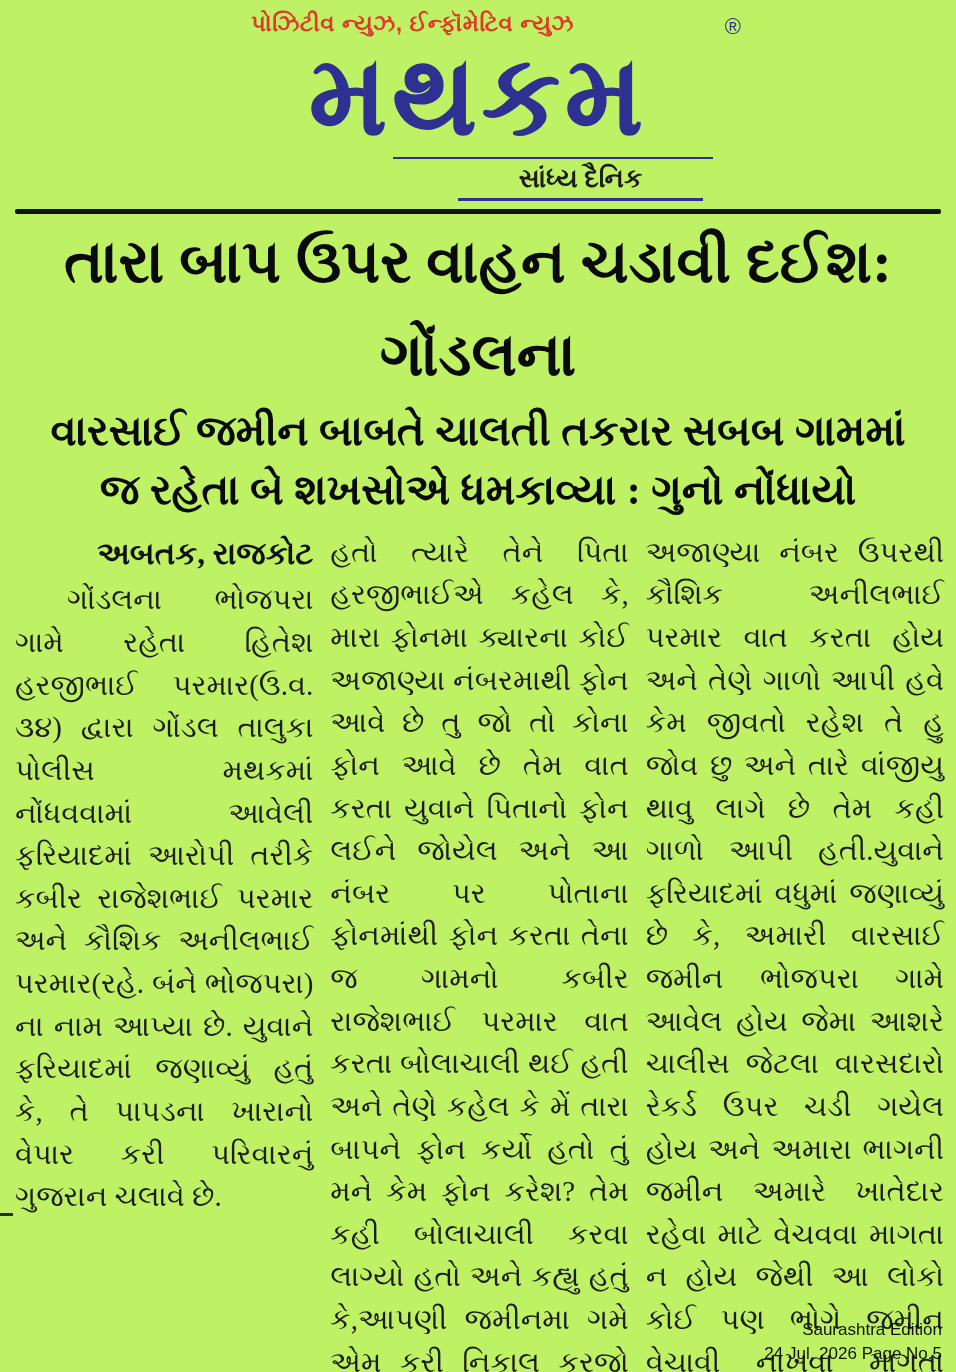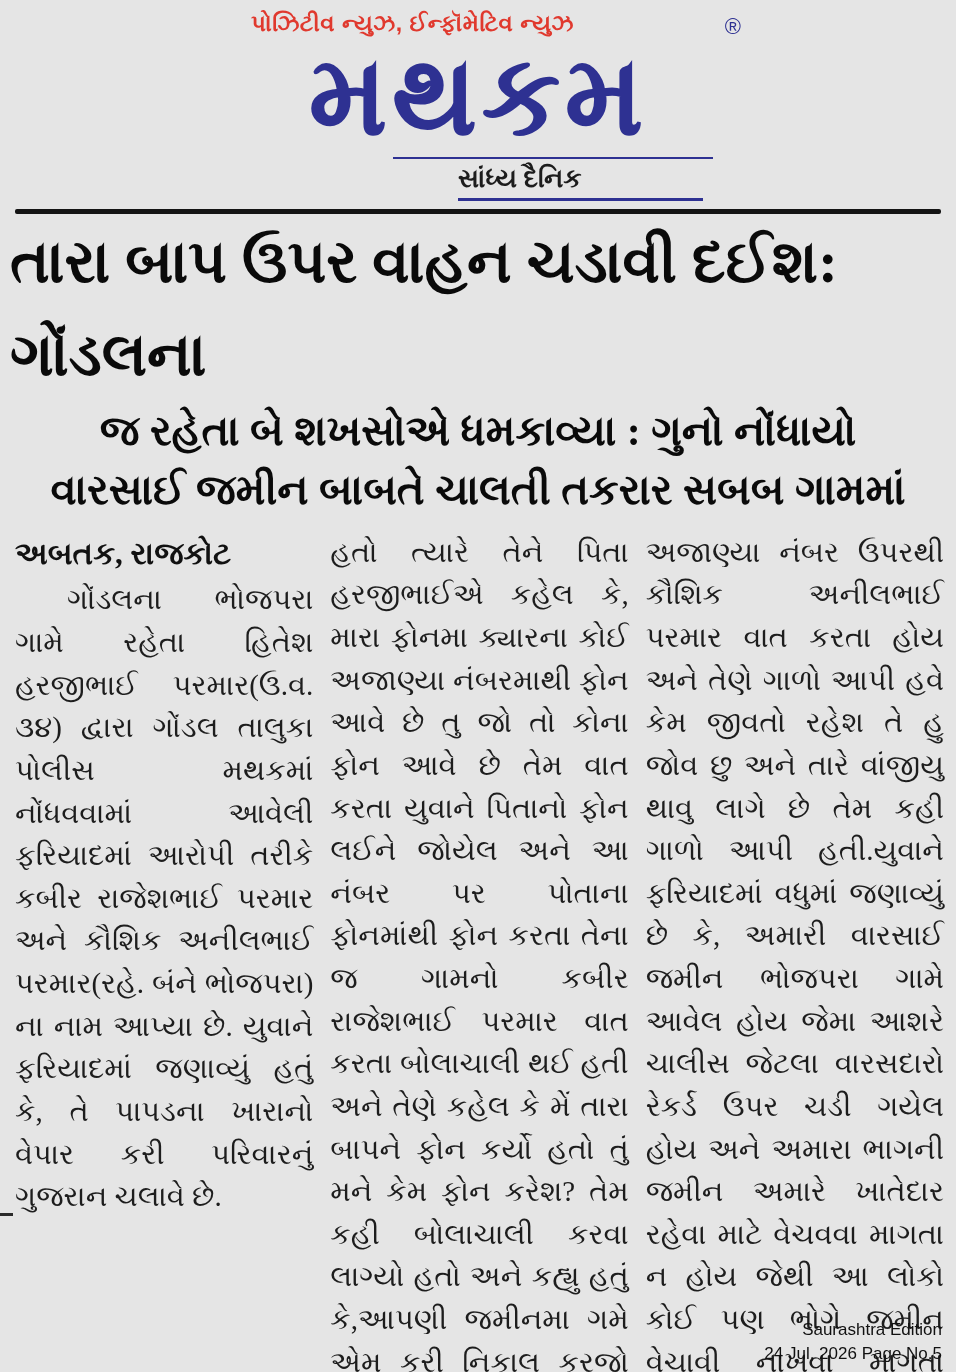--- a/index.html
+++ b/index.html
@@ -1,19 +1,19 @@
 <!DOCTYPE html>
 <html><head>
 <meta charset="utf-8">
 <style>
   html,body{margin:0;padding:0;background:#ffffff;}
   .page{
     position:relative;
     width:956px;height:1372px;
-    background:#e5e5e5;
+    background:#bef264;
     overflow:hidden;
     font-family:"Liberation Serif", serif;
     color:#161616;
   }
   
   .masthead{ text-align:center; padding-top:8px; }
   .masthead-inner{
     display:inline-block;
     position:relative;
     text-align:left;
@@ -45,33 +45,34 @@
     text-align:center;
   }
   .logo-underline{
     height:2px;background:#2e3192;
     margin:2px 0 0 150px;
   }
   .sub-banner{
     margin:3px 10px 0 auto;
     width:245px;
     border-bottom:3px solid #2e3192;
-    text-align:left;
+    text-align:center;
     font-weight:bold;
     font-size:26px;
     color:#1c1c1c;
     padding:2px 0 4px 0;
   }
   
   .top-rule{
     height:5px;background:#141414;
     margin:8px 15px 0 15px;
     border-radius:2px;
   }
   .headline{
+    text-align:center;
     font-weight:bold;
     color:#0a0a0a;
     font-size:60px;
     line-height:1.55;
     margin:2px 10px 0 10px;
   }
   .subheadline{
     text-align:center;
     font-weight:bold;
     color:#0a0a0a;
@@ -89,21 +90,21 @@
     flex:1;
     min-width:0;
     text-align:justify;
     font-size:29px;
     line-height:1.47;
     color:#1d1d1d;
   }
   .col p{ margin:0; }
   .col p.indent{ text-indent:52px; }
   .dateline{
-    text-align:left;
+    text-align:right;
     font-weight:bold;
     font-size:31px;
     margin:0 0 2px 0;
     color:#111;
   }
   
   .footer{
     position:absolute;
     right:14px;bottom:6px;
     text-align:right;
@@ -134,22 +135,22 @@
     </div>
   </div>
 
   <div class="top-rule"></div>
 
   <div class="headline">
     <div>તારા બાપ ઉપર વાહન ચડાવી દઈશ: ગોંડલના</div>
   </div>
 
   <div class="subheadline">
+    <div>વારસાઈ જમીન બાબતે ચાલતી તકરાર સબબ ગામમાં</div>
     <div>જ રહેતા બે શખસોએ ધમકાવ્યા : ગુનો નોંધાયો</div>
-    <div>વારસાઈ જમીન બાબતે ચાલતી તકરાર સબબ ગામમાં</div>
   </div>
 
   <div class="body-cols">
 
     <div class="col">
       <div class="dateline">અબતક, રાજકોટ</div>
       <p class="indent">ગોંડલના ભોજપરા ગામે રહેતા હિતેશ હરજીભાઈ પરમાર(ઉ.વ. ૩૪) દ્વારા ગોંડલ તાલુકા પોલીસ મથકમાં નોંધવવામાં આવેલી ફરિયાદમાં આરોપી તરીકે કબીર રાજેશભાઈ પરમાર અને કૌશિક અનીલભાઈ પરમાર(રહે. બંને ભોજપરા) ના નામ આપ્યા છે. યુવાને ફરિયાદમાં જણાવ્યું હતું કે, તે પાપડના ખારાનો વેપાર કરી પરિવારનું ગુજરાન ચલાવે છે.</p>
 
     </div>
 

